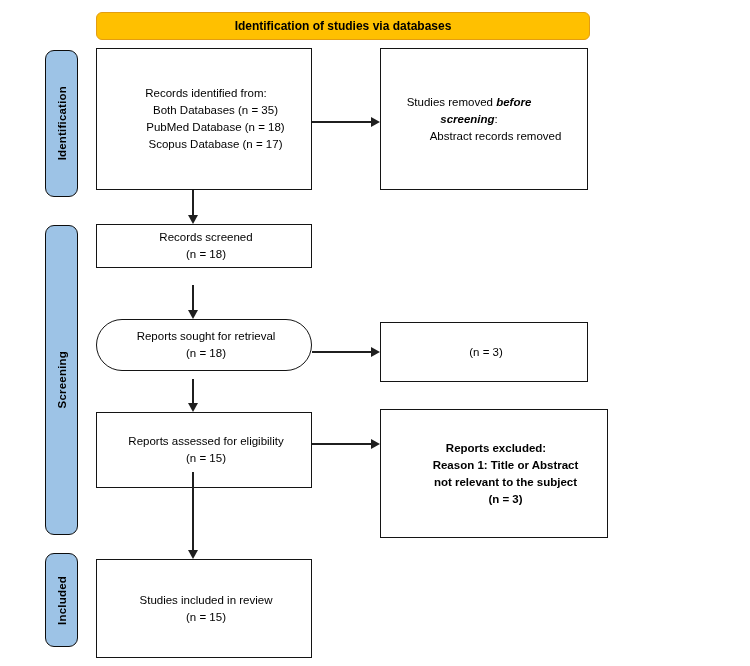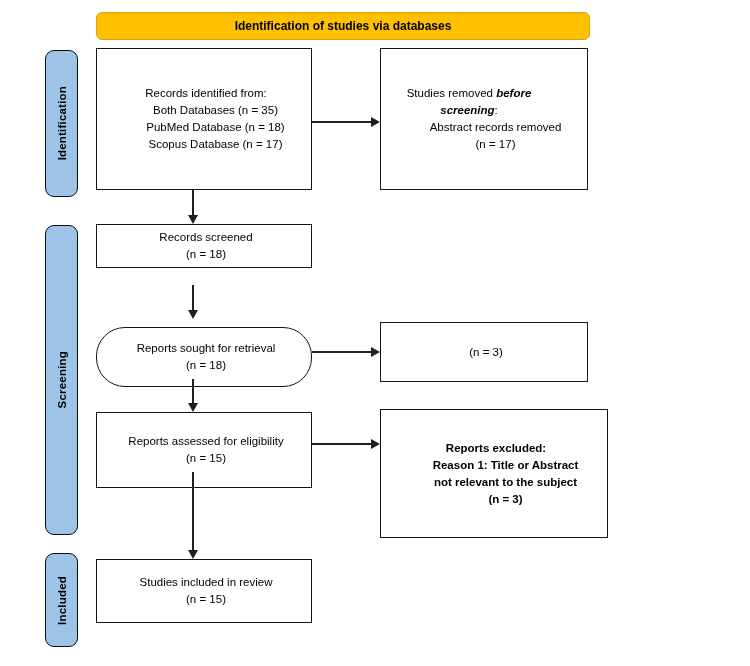--- a/index.html
+++ b/index.html
@@ -64,50 +64,49 @@
   <div class="fbox" style="left:96px;top:48px;width:216px;height:142px;">
     <div class="bline">Records identified from:</div>
     <div class="bline indent">Both Databases (n = 35)</div>
     <div class="bline indent">PubMed Database (n = 18)</div>
     <div class="bline indent">Scopus Database (n = 17)</div>
   </div>
 
   <div class="fbox" style="left:380px;top:48px;width:208px;height:142px;">
     <div class="narrow"><span>Studies removed </span><span class="em-bi">before screening</span><span>:</span></div>
     <div class="bline indent">Abstract records removed</div>
-    <div class="bline indent">(n = 17)</div>
   </div>
 
   <div class="fbox" style="left:96px;top:224px;width:216px;height:44px;">
     <div class="bline">Records screened</div>
     <div class="bline">(n = 18)</div>
   </div>
 
-  <div class="fbox" style="left:96px;top:327px;width:216px;height:60px;border-radius:29px;">
+  <div class="fbox" style="left:96px;top:319px;width:216px;height:52px;border-radius:29px;">
     <div class="bline">Reports sought for retrieval</div>
     <div class="bline">(n = 18)</div>
   </div>
 
   <div class="fbox" style="left:380px;top:322px;width:208px;height:60px;">
     <div class="bline">(n = 3)</div>
   </div>
 
   <div class="fbox" style="left:96px;top:412px;width:216px;height:76px;">
     <div class="bline">Reports assessed for eligibility</div>
     <div class="bline">(n = 15)</div>
   </div>
 
   <div class="fbox" style="left:380px;top:409px;width:228px;height:129px;font-weight:bold;">
     <div class="bline">Reports excluded:</div>
     <div class="bline indent">Reason 1: Title or Abstract</div>
     <div class="bline indent">not relevant to the subject</div>
     <div class="bline indent">(n = 3)</div>
   </div>
 
-  <div class="fbox" style="left:96px;top:559px;width:216px;height:64px;">
+  <div class="fbox" style="left:96px;top:559px;width:216px;height:99px;">
     <div class="bline">Studies included in review</div>
     <div class="bline">(n = 15)</div>
   </div>
 
   <div class="arrow arrow-h" style="left:312px;top:121px;width:59px;">
       <i class="head head-right"></i>
     </div>
   <div class="arrow arrow-v" style="left:192px;top:190px;height:25px;">
       <i class="head head-down"></i>
     </div>

